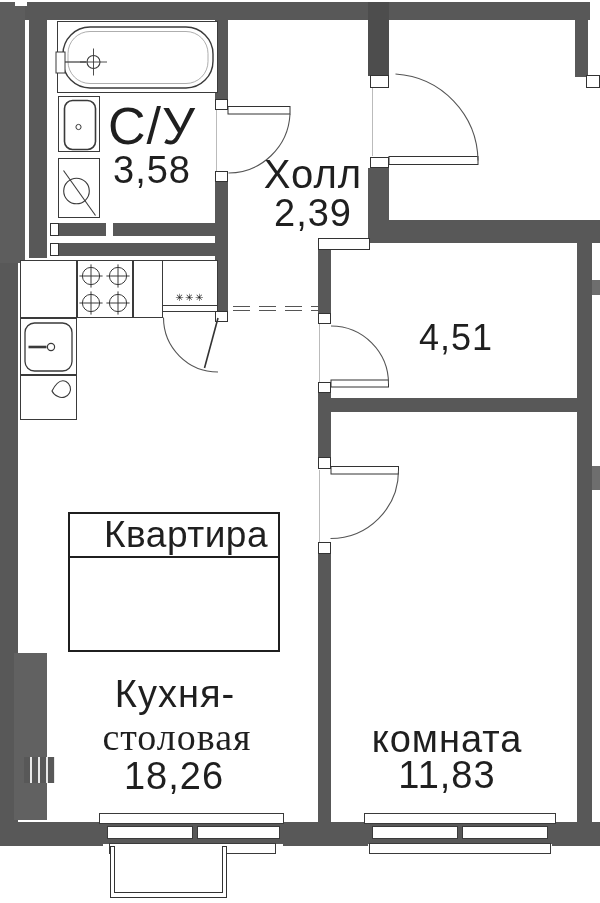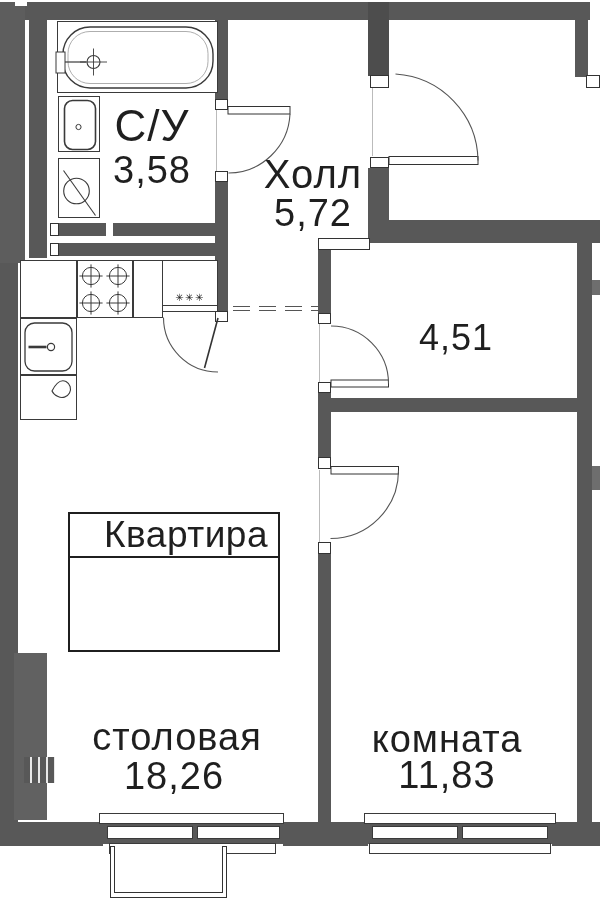--- a/index.html
+++ b/index.html
@@ -148,26 +148,27 @@
 
     <g stroke="#555" stroke-width="1.1" fill="none">
       <path d="M290 114 A62 62 0 0 1 228.5 173"></path>
       <path d="M478 160.5 A88 88 0 0 0 395.5 74"></path>
       <path d="M163.5 317.5 A54.5 54.5 0 0 0 218 372"></path>
       <path d="M388.5 383.5 A57.5 57.5 0 0 0 331 326"></path>
       <path d="M398.5 470.5 A68 68 0 0 1 330.5 538.5"></path>
     </g>
   </svg>
 
-  <div class="lbl" style="left:152px;top:126px;font-size:44px;">С/У</div>
+  <div class="lbl" style="left:152px;top:126px;font-size:52px;">С/У</div>
   <div class="lbl" style="left:152px;top:170px;font-size:38px;">3,58</div>
   <div class="lbl" style="left:313px;top:174px;font-size:40px;">Холл</div>
-  <div class="lbl" style="left:313px;top:213px;font-size:38px;">5,72</div>
+  <div class="lbl" style="left:313px;top:213px;font-size:38px;">2,39</div>
   <div class="lbl" style="left:456px;top:338px;font-size:36px;">4,51</div>
-  <div class="lbl" style="left:177px;top:737px;font-size:38px;">столовая</div>
+  <div class="lbl" style="left:175px;top:694px;font-size:38px;">Кухня-</div>
+  <div class="lbl" style="left:177px;top:737px;font-size:38px;font-family:Liberation Serif, serif;">столовая</div>
   <div class="lbl" style="left:174px;top:776px;font-size:38px;">18,26</div>
   <div class="lbl" style="left:447px;top:739px;font-size:38px;">комната</div>
   <div class="lbl" style="left:447px;top:775px;font-size:38px;">11,83</div>
   <div class="lbl" style="left:190px;top:297px;font-size:10px;letter-spacing:1.5px;font-family:'DejaVu Sans',sans-serif;color:#222;">✳✳✳</div>
 
   <div id="info-table">
     <div class="trow" style="height:44px;">
       <div class="tcell" style="width:100%;padding-left:24px;">Квартира</div>
     </div>
     <div class="trow" style="height:46px;">

